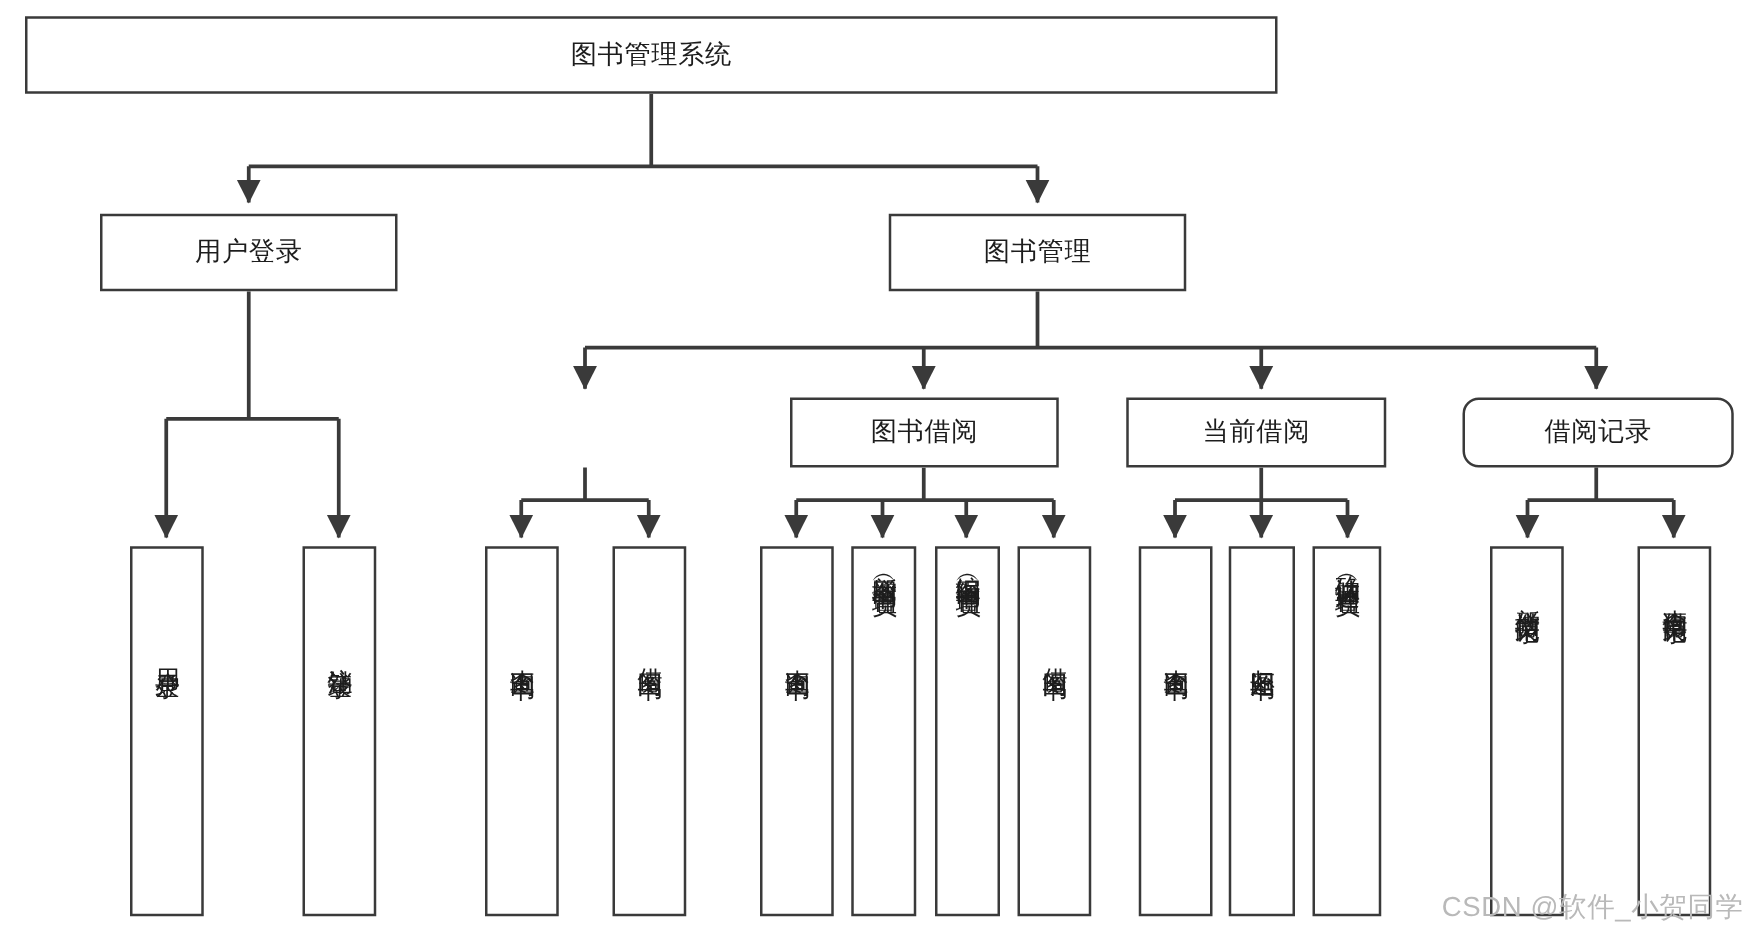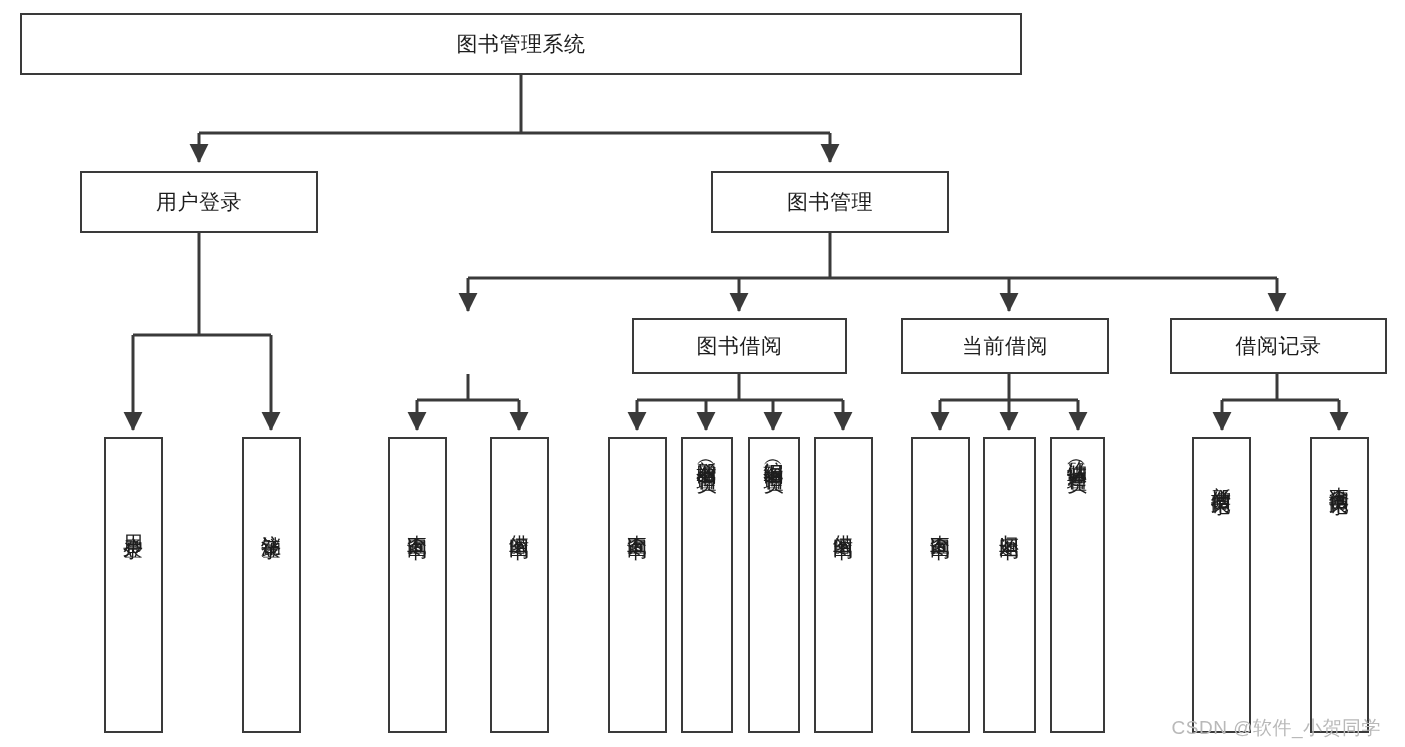--- a/index.html
+++ b/index.html
@@ -54,23 +54,23 @@
     writing-mode: vertical-rl;
     text-orientation: upright;
     -webkit-writing-mode: vertical-rl;
     font-size: 20px;
     line-height: 1.0;
     letter-spacing: 2px;
     white-space: nowrap;
   }
   .watermark {
     position: absolute;
-    right: 24px;
+    right: 10px;
     bottom: 6px;
-    font-size: 19px;
+    font-size: 22px;
     color: #b9b9b9;
     letter-spacing: 0.5px;
     z-index: 5;
     white-space: nowrap;
   }
 </style>
 </head>
 <body>
 
 <div id="canvas">
@@ -139,21 +139,21 @@
 
 
   <div class="node" style="left:632px; top:318px; width:215px; height:56px;">
     <span class="label">图书借阅</span>
   </div>
 
   <div class="node" style="left:901px; top:318px; width:208px; height:56px;">
     <span class="label">当前借阅</span>
   </div>
 
-  <div class="node" style="left:1170px; top:318px; width:217px; height:56px;">
+  <div class="node" style="left:1170px; top:318px; width:217px; height:56px;border-radius:13px;">
     <span class="label">借阅记录</span>
   </div>
 
   <div class="node vertical" style="left:104px; top:437px; width:59px; height:296px; padding-top:80px;">
     <span class="label">用户登录</span>
   </div>
 
   <div class="node vertical" style="left:242px; top:437px; width:59px; height:296px; padding-top:80px;">
     <span class="label">注销登录</span>
   </div>

